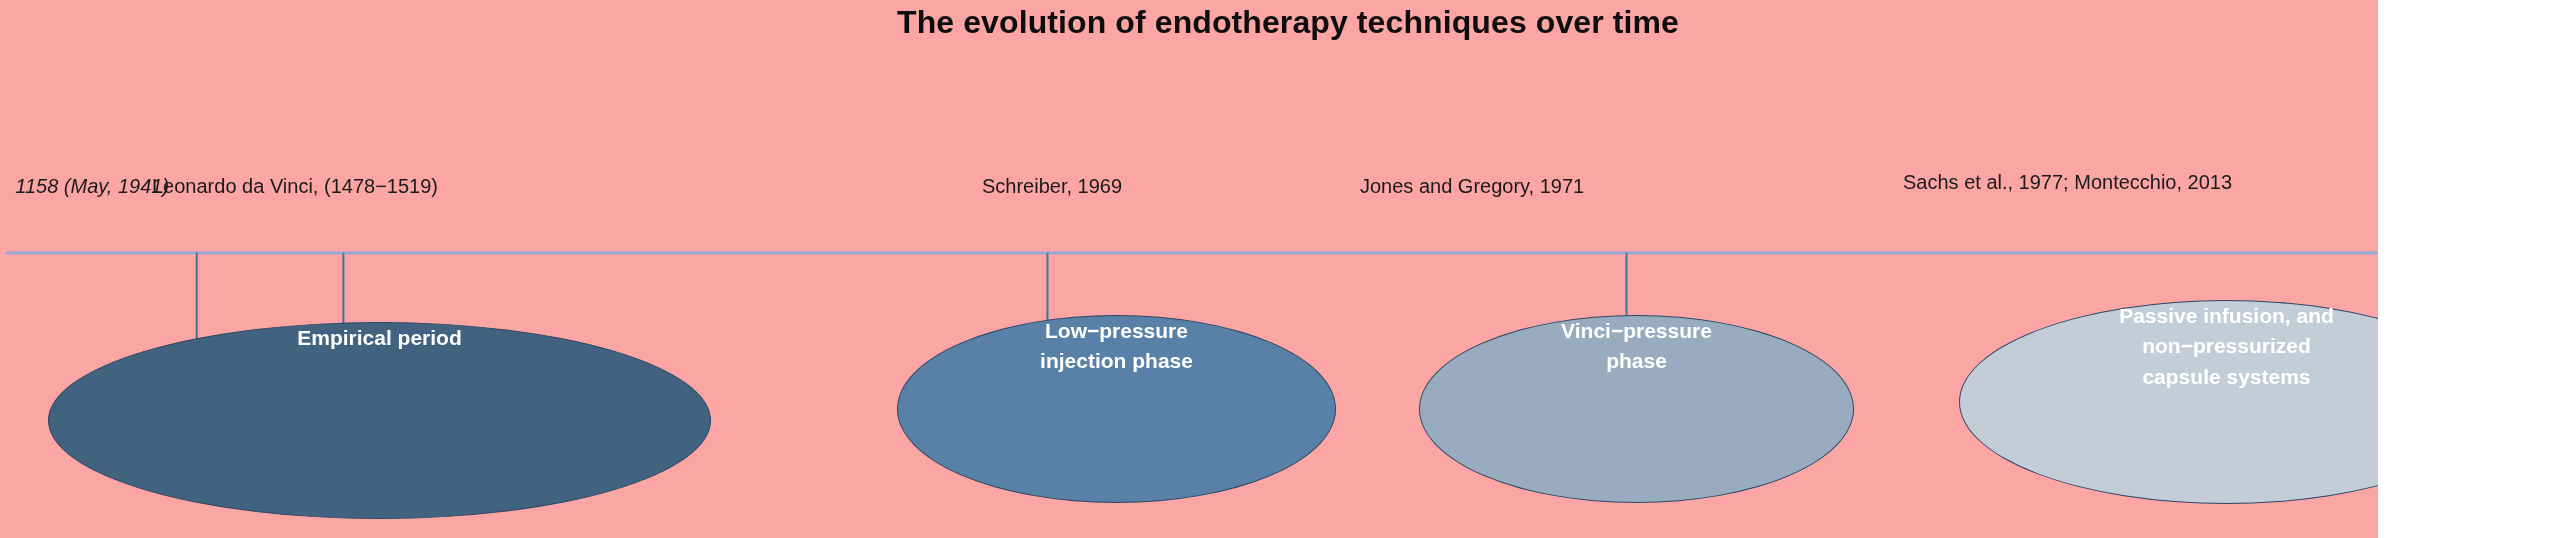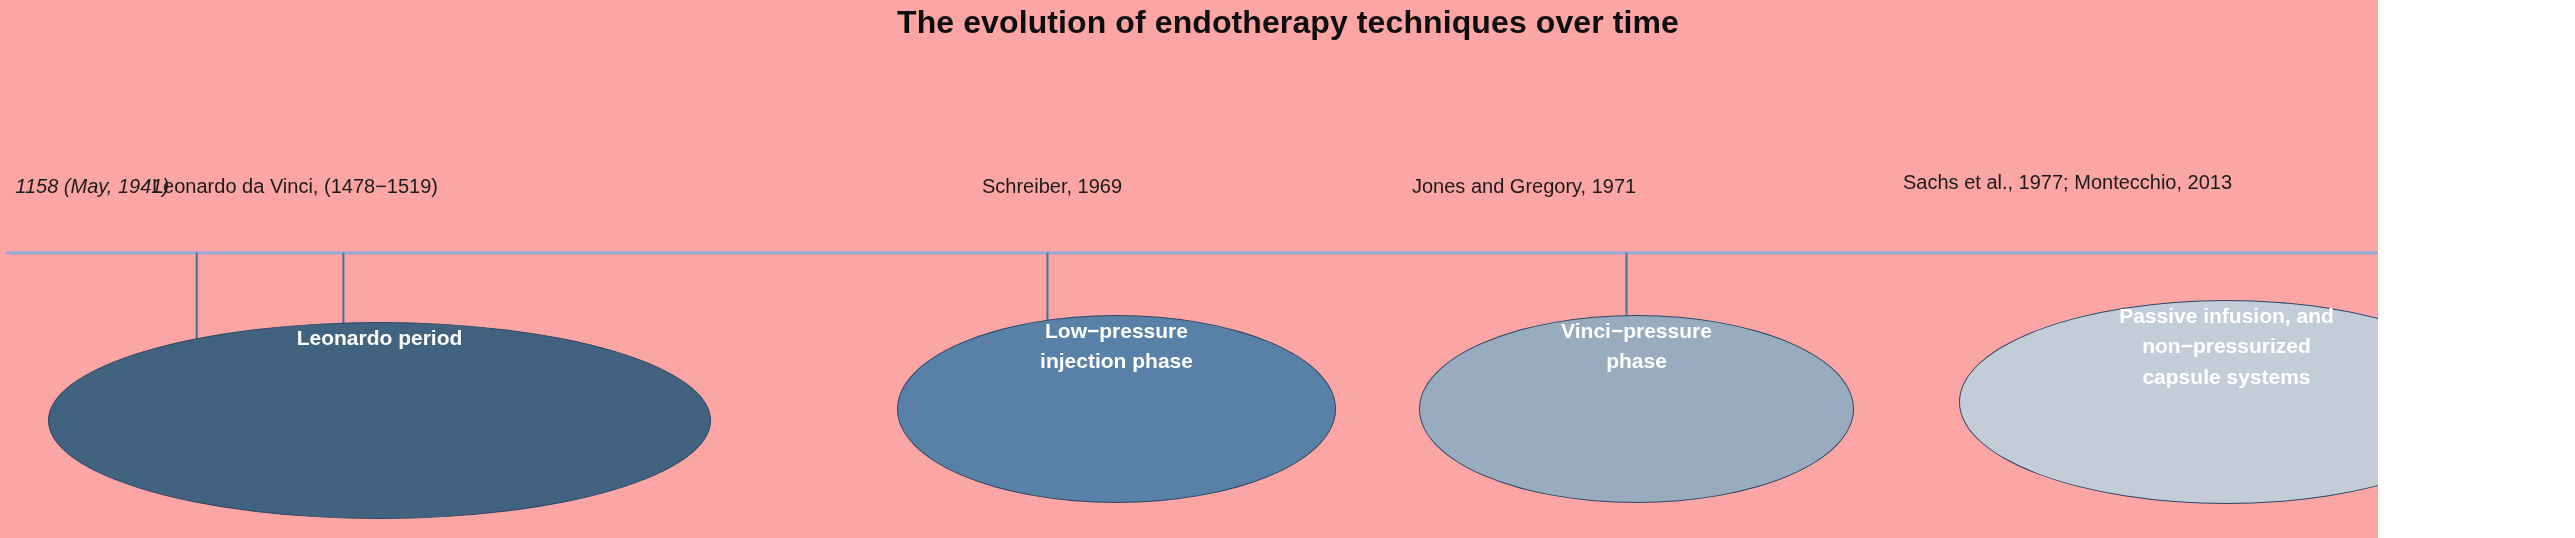--- a/index.html
+++ b/index.html
@@ -89,26 +89,26 @@
         <line x1="585" y1="431" x2="585" y2="586" stroke="#4A7298" stroke-width="3.5"></line>
         <line x1="1785" y1="431" x2="1785" y2="560" stroke="#4A7298" stroke-width="3.5"></line>
         <line x1="2772" y1="431" x2="2772" y2="560" stroke="#4A7298" stroke-width="3.5"></line>
       </g>
   </svg>
 
   <div id="labels-layer">
       <div class="era-label" style="left: 15.3px; top: 176px; font-style: italic;">1158 (May, 1941)</div>
       <div class="era-label" style="left: 134px; top: 176px; margin-left: 18px;">Leonardo da Vinci, (1478−1519)</div>
       <div class="era-label" style="left: 982px; top: 176px;">Schreiber, 1969</div>
-      <div class="era-label" style="left: 1412px; top: 176px;">Jones and Gregory, 1971</div>
+      <div class="era-label" style="left: 1360px; top: 176px;">Jones and Gregory, 1971</div>
       <div class="era-label" style="left: 1903px; top: 172px;">Sachs et al., 1977; Montecchio, 2013</div>
     </div>
   <div id="ellipse-layer">
       <div class="era-ellipse" style="left: 48px; top: 322px; width: 663px; height: 197px; background: rgb(65, 99, 127); border-color: rgb(43, 71, 99); font-size: 21px;">
-        <span class="etext">Leonardo period</span>
+        <span class="etext">Empirical period</span>
       </div>
       <div class="era-ellipse" style="left: 897px; top: 315px; width: 439px; height: 188px; background: rgb(89, 128, 166); border-color: rgb(43, 71, 99); font-size: 21px;">
         <span class="etext">Low−pressure
 injection phase</span>
       </div>
       <div class="era-ellipse" style="left: 1419px; top: 315px; width: 435px; height: 188px; background: rgb(153, 171, 191); border-color: rgb(43, 71, 99); font-size: 21px;">
         <span class="etext">Vinci−pressure
 phase</span>
       </div>
       <div class="era-ellipse" style="left: 1959px; top: 300px; width: 535px; height: 204px; background: rgb(195, 205, 216); border-color: rgb(43, 71, 99); font-size: 21px;">

